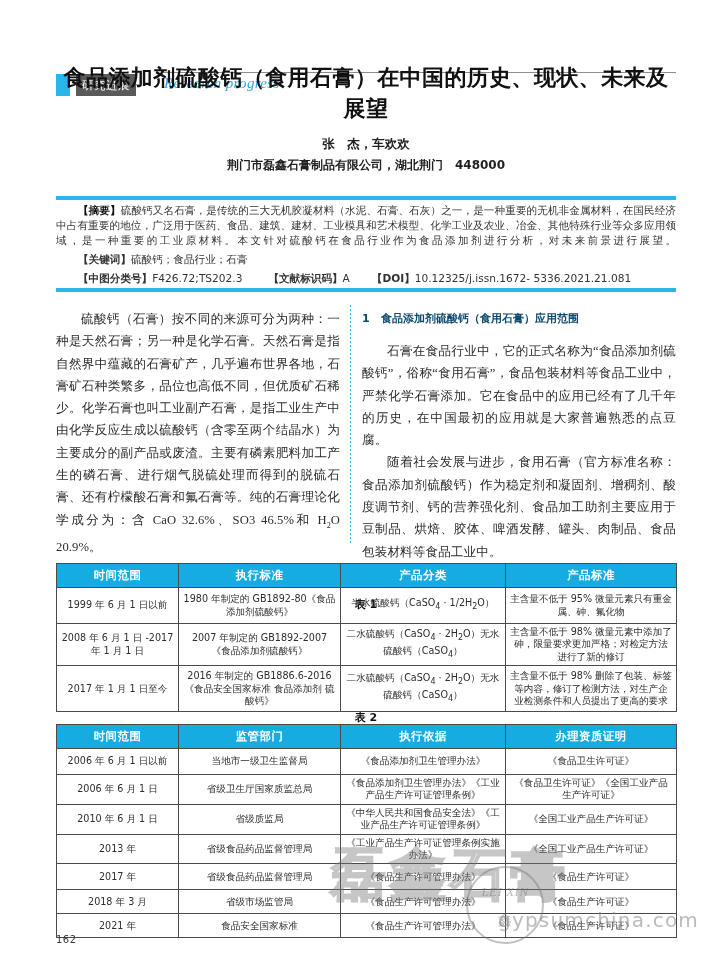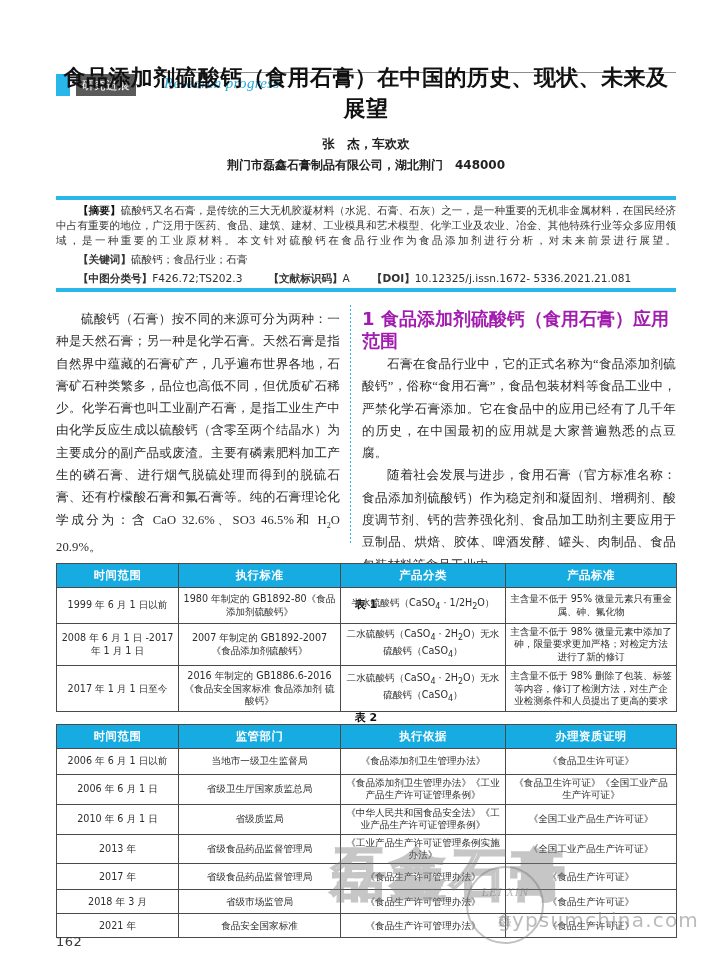--- a/index.html
+++ b/index.html
@@ -72,22 +72,22 @@
     position:absolute;left:350px;top:305px;width:1px;height:238px;
     background:repeating-linear-gradient(to bottom,#29b6e8 0 2px,transparent 2px 4px);
   }
   .colL{position:absolute;left:56px;top:308px;width:284px;}
   .colR{position:absolute;left:362px;top:308px;width:314px;}
   .para{
     font-size:12.6px;line-height:22.3px;text-align:justify;text-align-last:left;
     text-indent:25px;color:#2b2b2b;letter-spacing:.1px;
   }
   .sechead{
-    font-size:18px;font-weight:bold;line-height:22px;margin-bottom:1px;
-    font-family:"DejaVu Sans","Liberation Sans",sans-serif;color:#a21caf;
+    font-size:11px;font-weight:bold;line-height:22px;margin-bottom:10px;
+    font-family:"DejaVu Sans","Liberation Sans",sans-serif;color:#0c4a6e;
   }
   .sechead .num{display:inline-block;width:19px;}
   sub{font-size:8px;}
 
   
   .tcap{
     position:absolute;width:620px;left:56px;text-align:center;
     font-size:11px;font-weight:bold;color:#111;
     font-family:"DejaVu Sans","Liberation Sans",sans-serif;
   }
@@ -130,21 +130,21 @@
     font-family:"Liberation Serif","DejaVu Serif",serif;letter-spacing:.5px;
   }
   .wm-stamp .s2{
     position:absolute;left:8px;top:44px;width:58px;text-align:center;
     font-size:14px;color:rgba(120,120,120,.55);
     font-family:"DejaVu Sans","Liberation Sans",sans-serif;
   }
 
   
   .pageno{
-    position:absolute;left:56px;top:934px;font-size:13px;color:#3a3a3a;
+    position:absolute;left:56px;top:934px;font-size:10px;color:#3a3a3a;
     font-family:"DejaVu Sans","Liberation Sans",sans-serif;letter-spacing:.5px;
   }
 </style>
 </head>
 <body>
 
 <div class="page">
 
   <div class="runhead">
     <div class="rule"></div>

